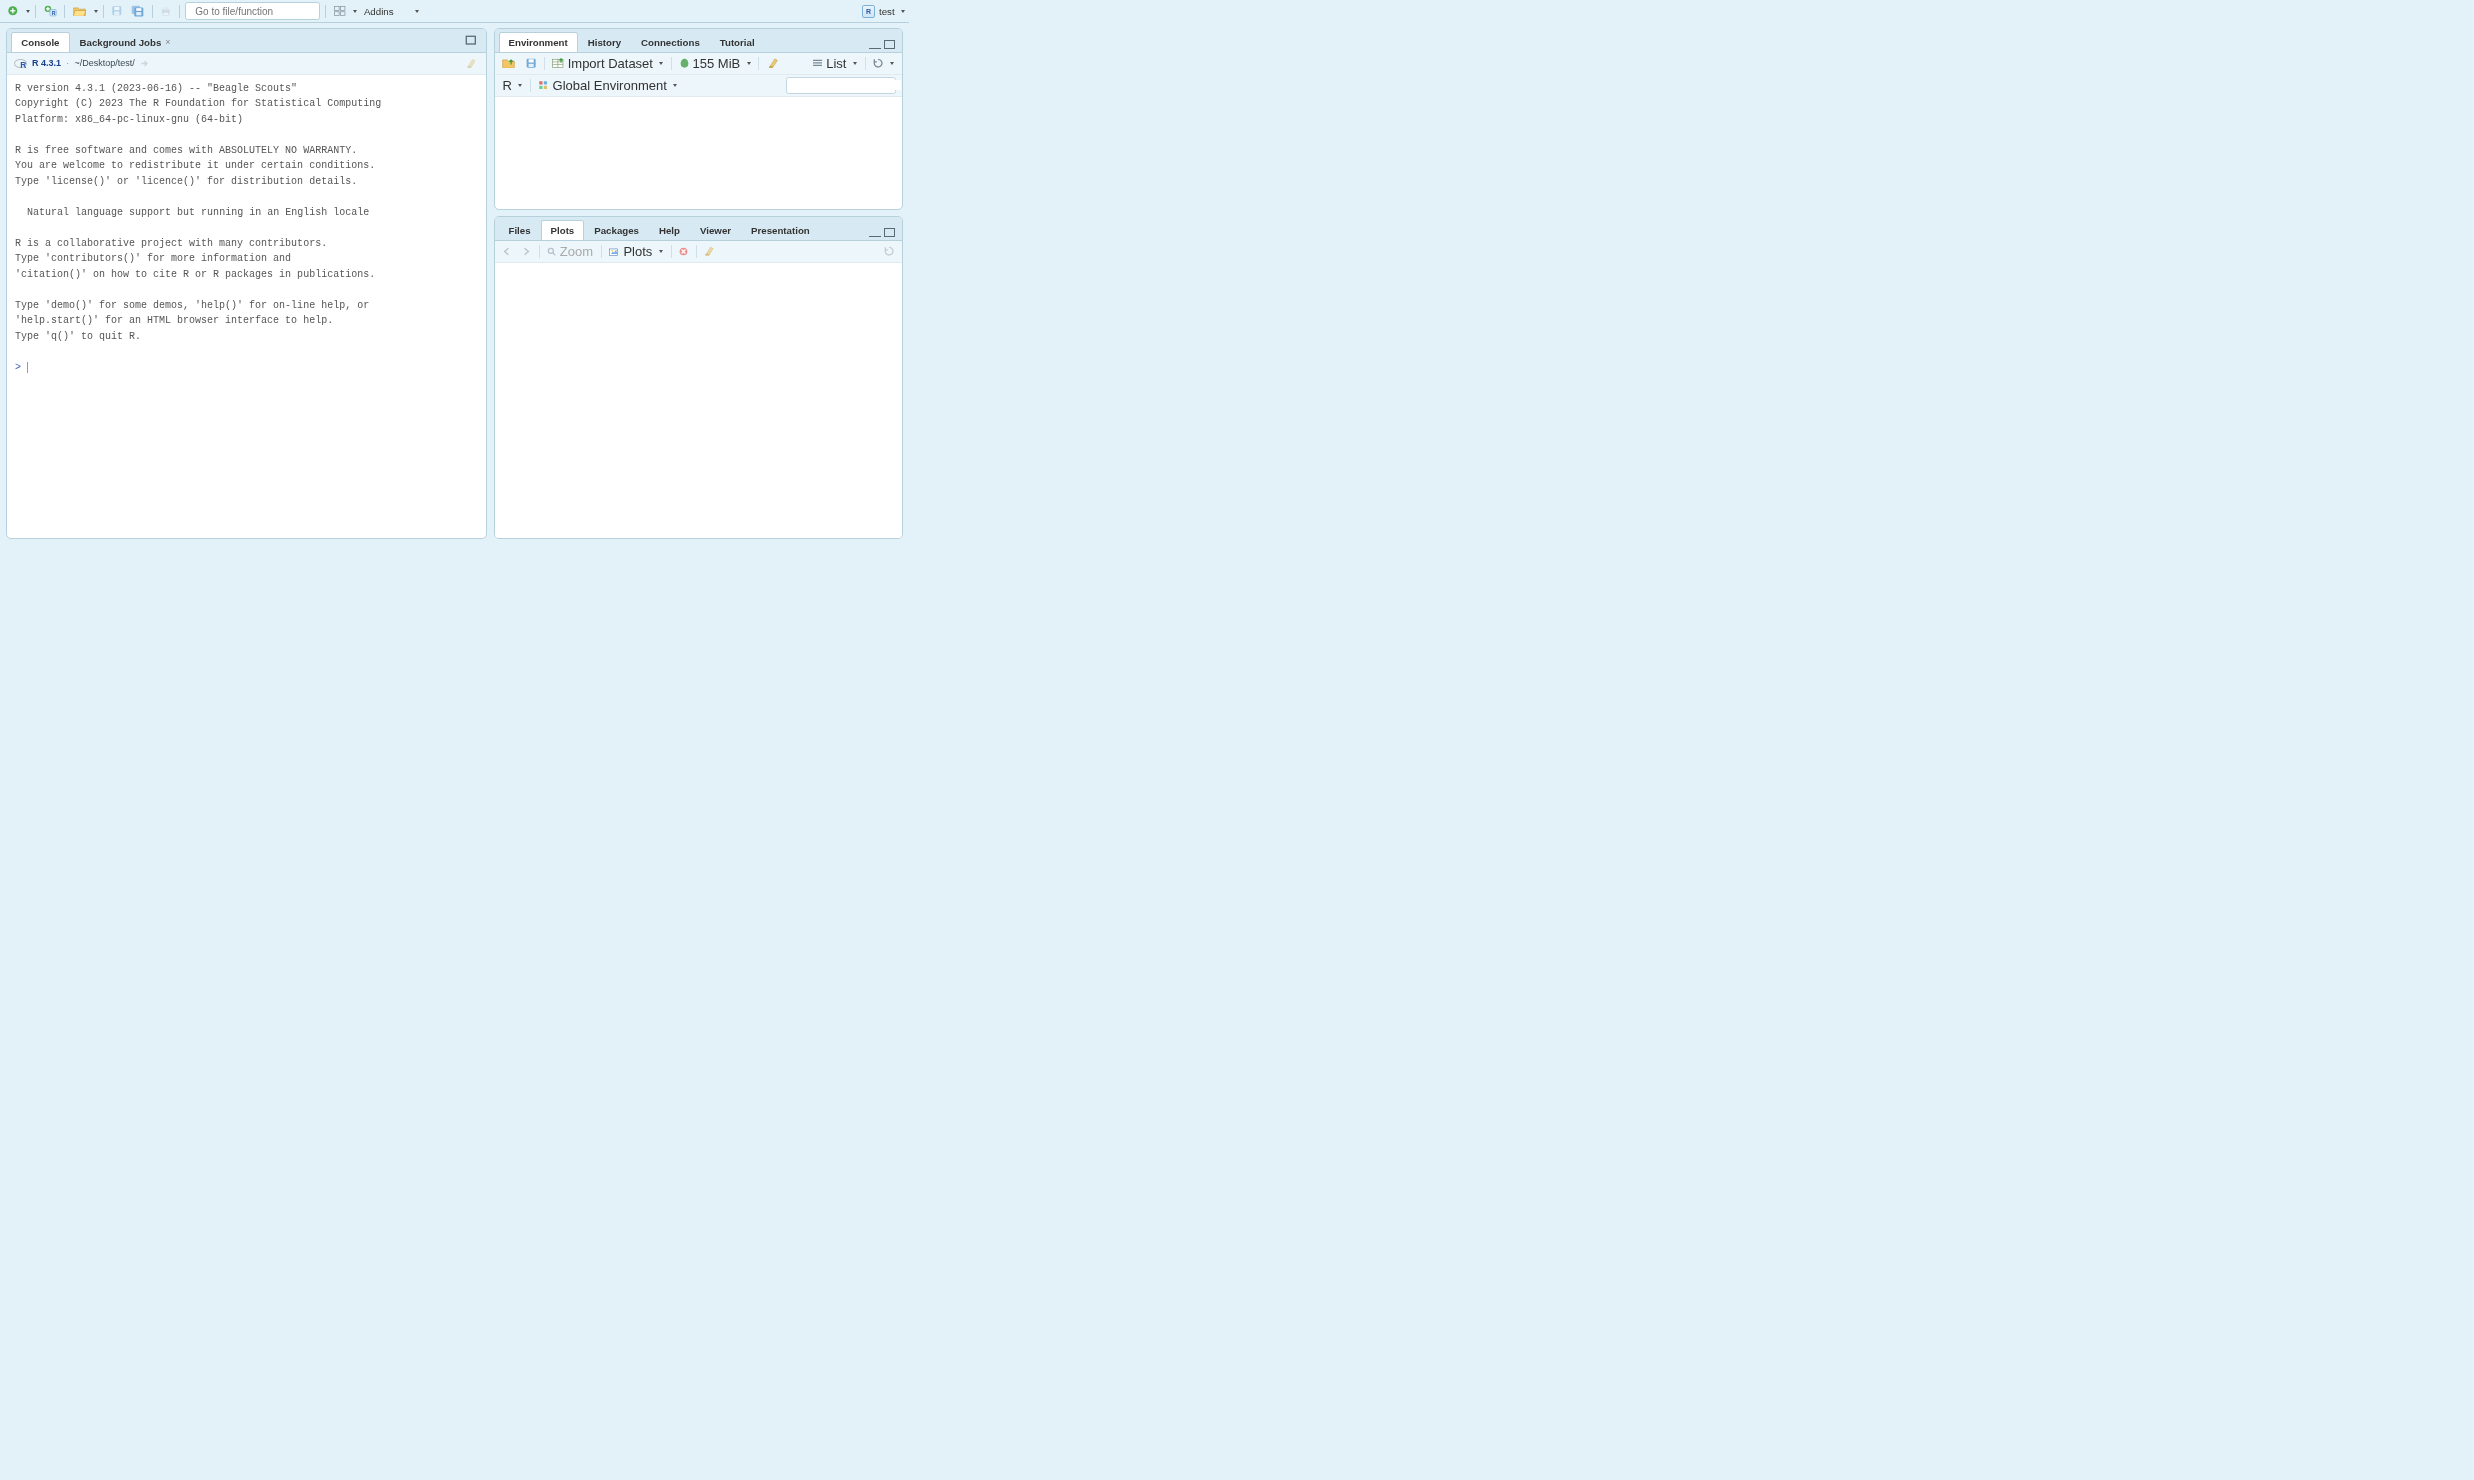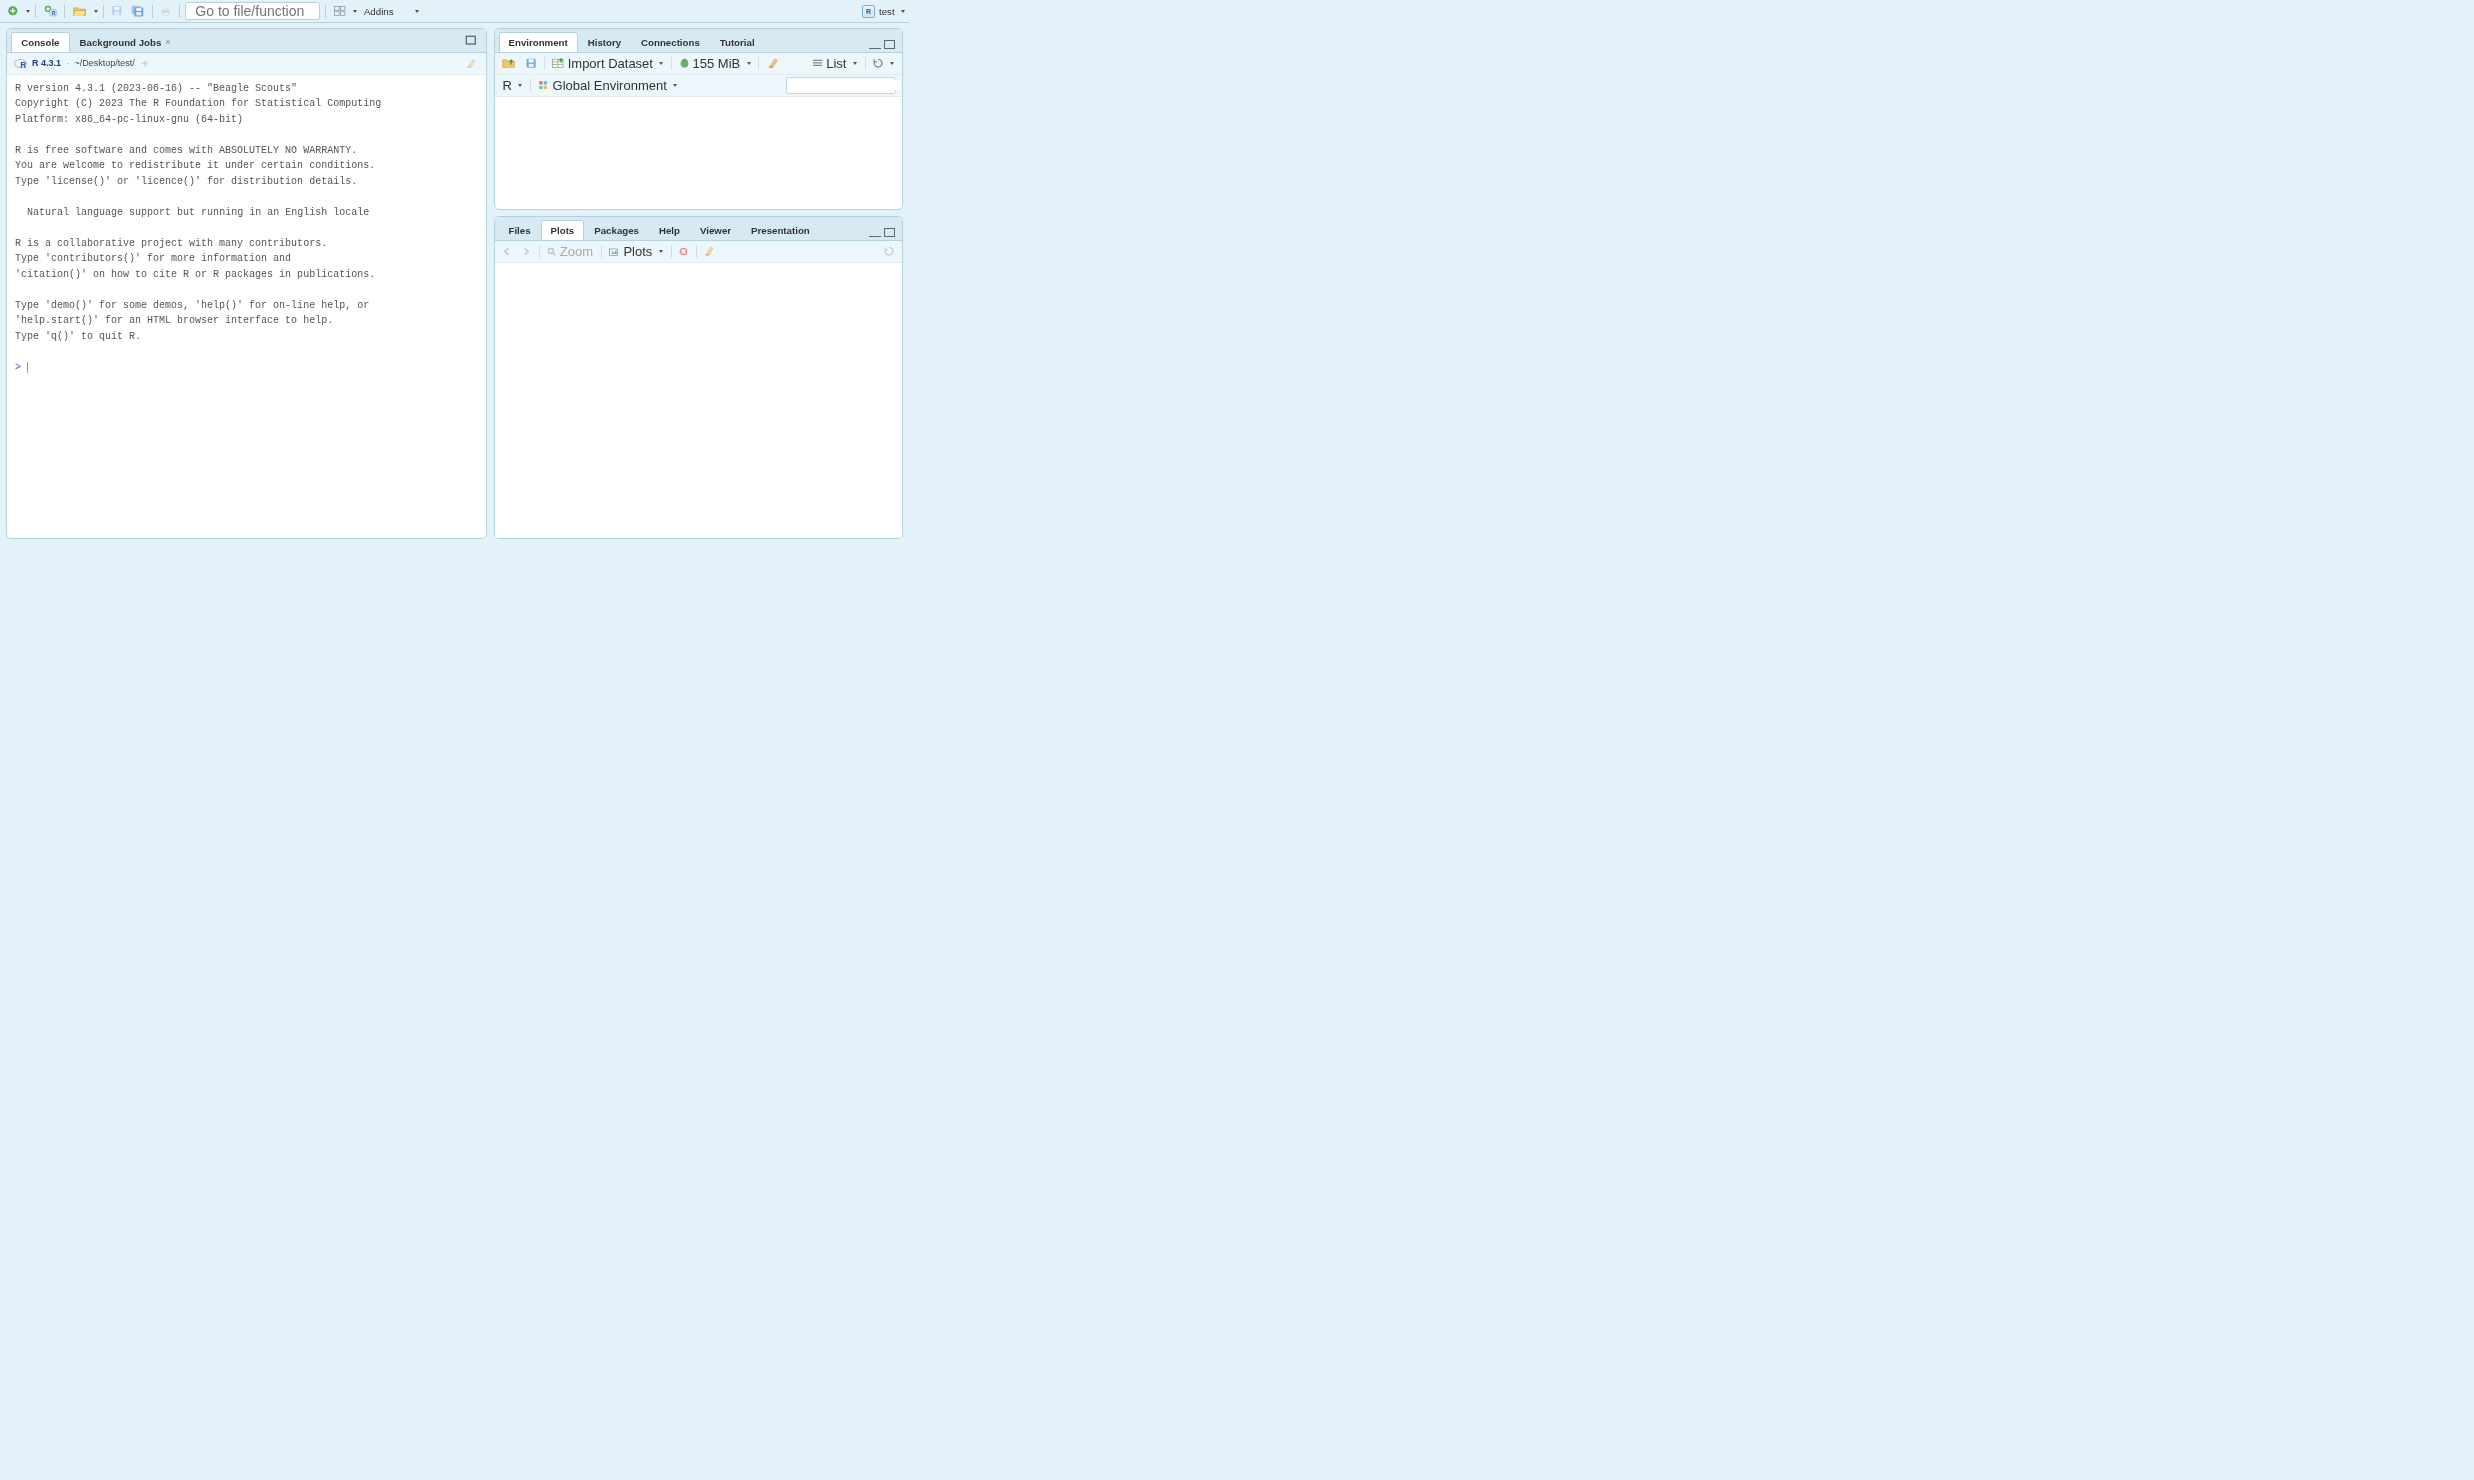--- a/index.html
+++ b/index.html
@@ -30,21 +30,21 @@
   border-radius: 1.9px;
   cursor: pointer;
 }
 .tb-sep { width: 0.6px; height: 13px; background: #b7d1dc; margin: 0 2.6px; }
 .goto-box {
   display: flex; align-items: center; height: 18px;
   background: #fff; border: 0.6px solid #b7d1dc; border-radius: 2.6px;
   padding: 0 5.2px; gap: 3.9px; width: 135px;
 }
 .goto-box input {
-  border: none; outline: none; font-size: 14px; flex: 1;
+  border: none; outline: none; font-size: 10px; flex: 1;
   background: transparent; color: #555;
 }
 .addins-label { color: #333; font-size: 9.7px; padding: 0 3.9px; display:flex; align-items:center; gap:19px;}
 .project-label { color: #333; font-size: 9.7px; display:flex; align-items:center; gap:3.9px;}
 
 
 .main {
   display: flex;
   gap: 6.4px;
   padding: 5.2px 6.4px;

